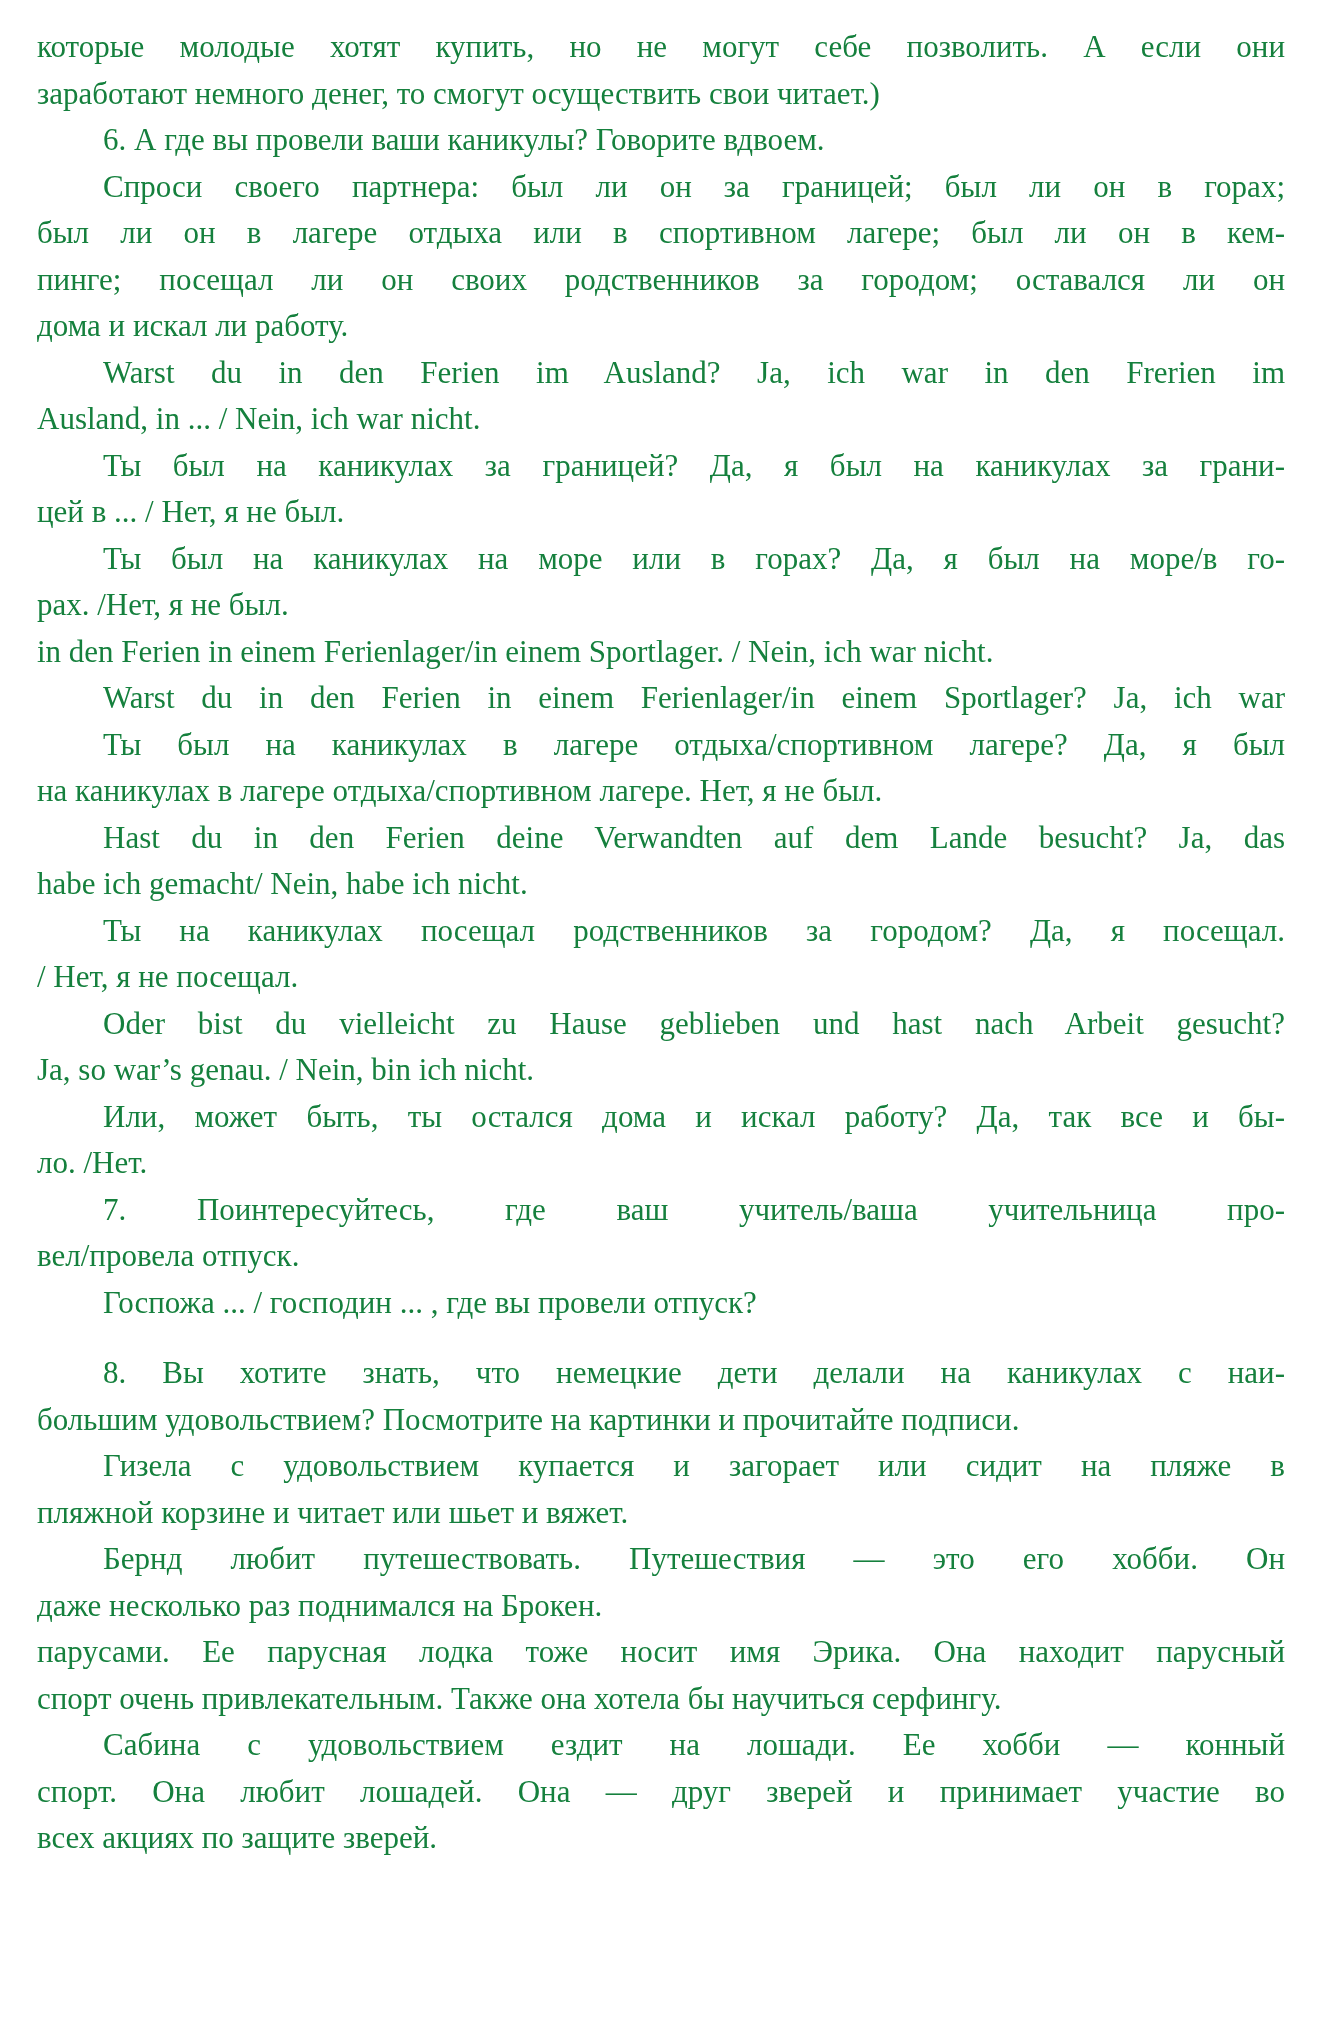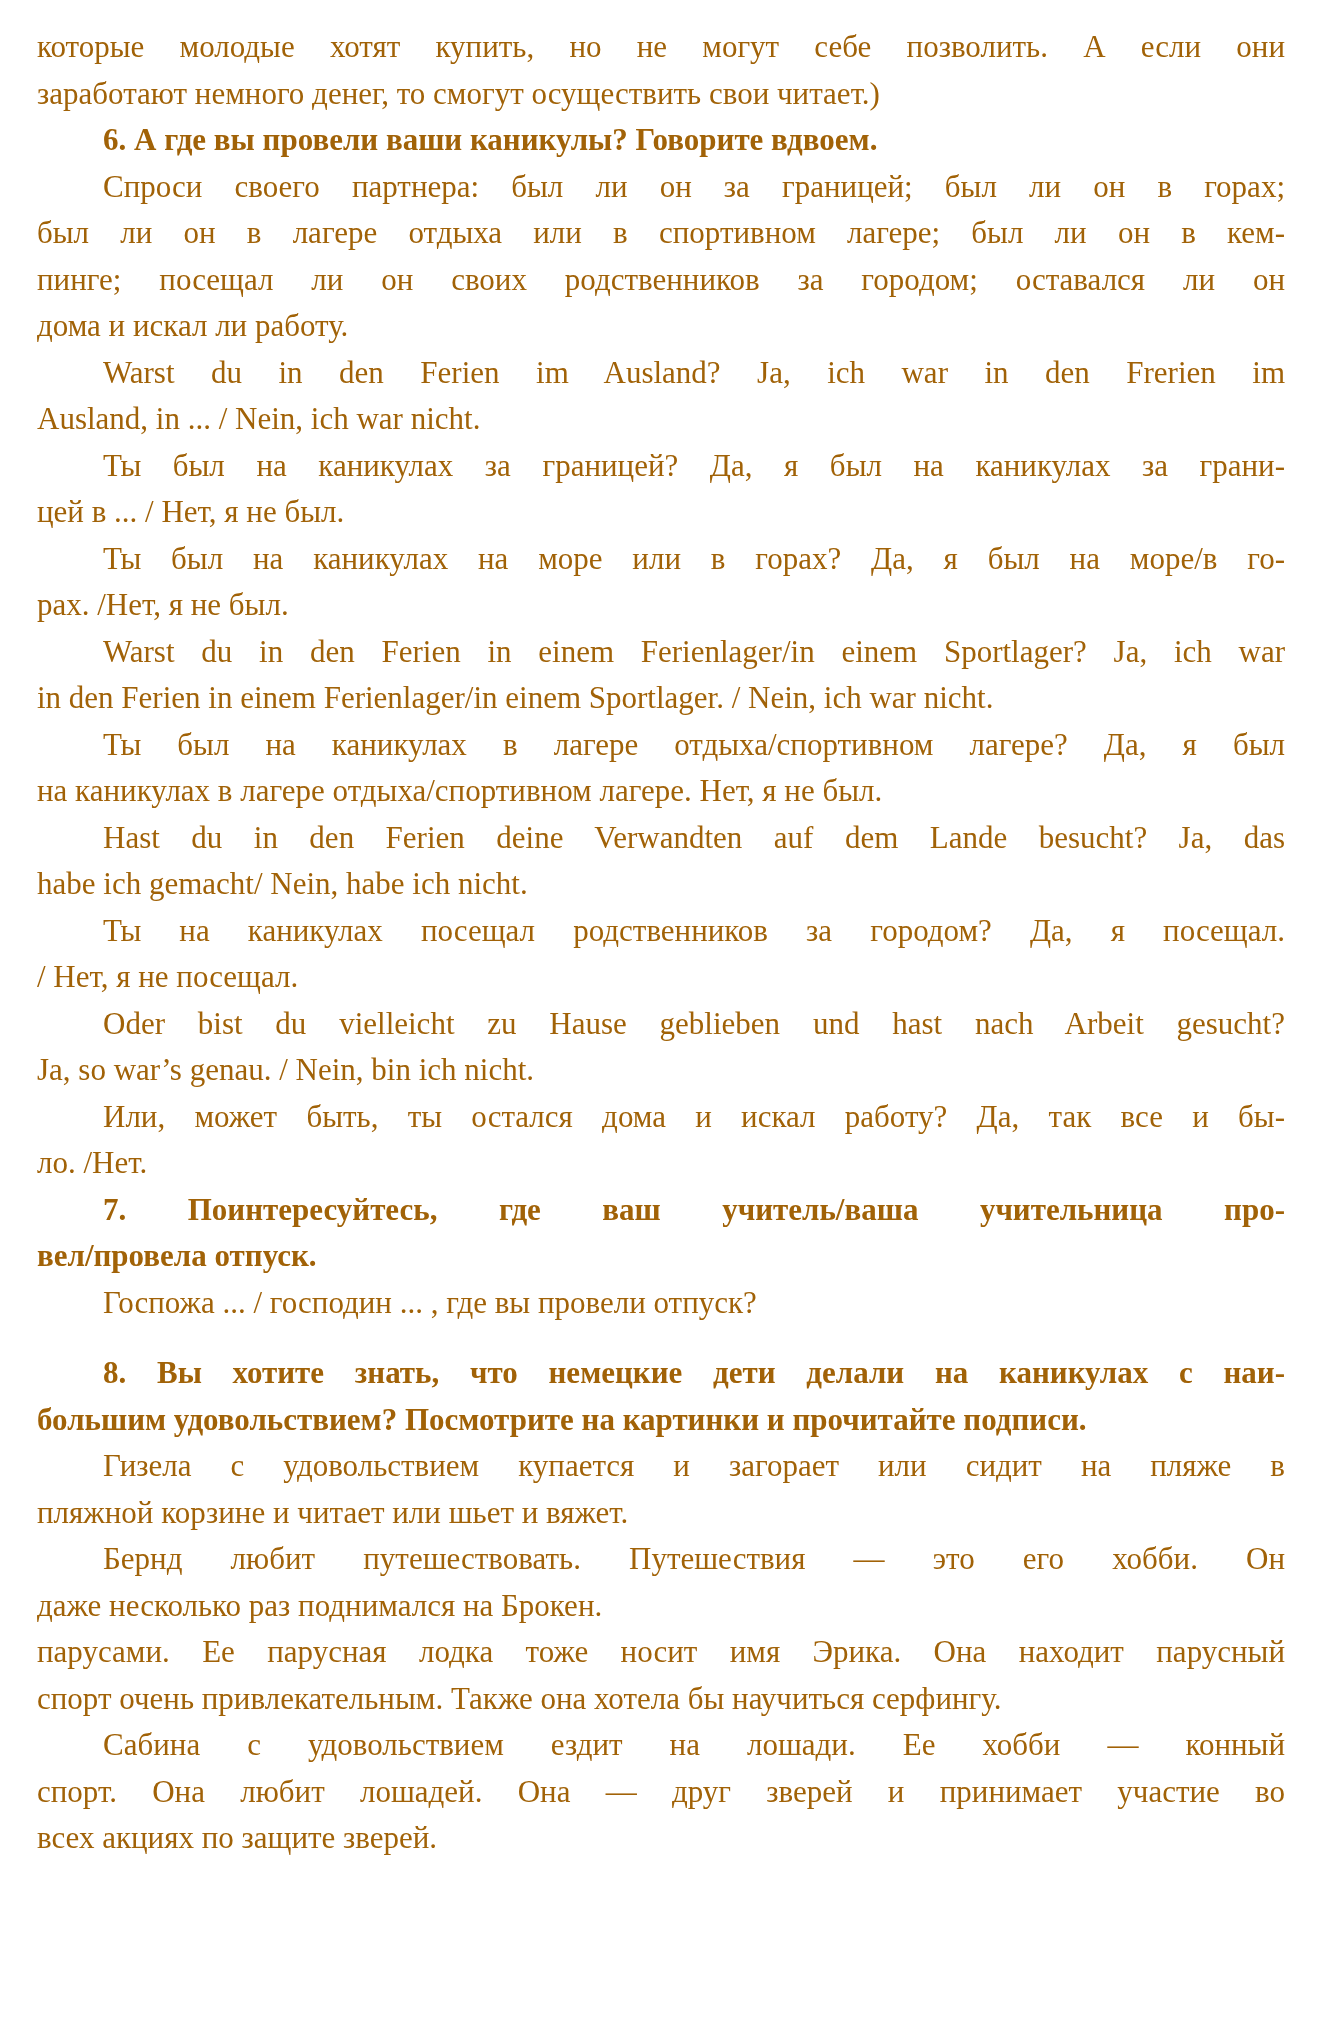--- a/index.html
+++ b/index.html
@@ -11,24 +11,24 @@
     position: relative;
     width: 1333px;
     height: 2040px;
     margin: 0 auto;
     background: #ffffff;
     box-sizing: border-box;
     padding: 24px 48px 0 37px;
     overflow: hidden;
     font-family: "Liberation Serif", "DejaVu Serif", serif;
     font-size: 31px;
-    color: #a16207;
+    color: #15803d;
   }
   .para { margin: 0; }
-  .para.bold .line { font-weight: bold; }
+  .para.bold .line { font-weight: normal; }
   .para.gap { margin-top: 24px; }
   .line {
     line-height: 46.5px;
     text-align: justify;
     text-align-last: justify;
     -moz-text-align-last: justify;
   }
   .line.last {
     text-align-last: left;
     -moz-text-align-last: left;
@@ -59,22 +59,22 @@
       </div>
       <div class="para">
         <div class="line first">Ты был на каникулах за границей? Да, я был на каникулах за грани-</div>
         <div class="line last">цей в ... / Нет, я не был.</div>
       </div>
       <div class="para">
         <div class="line first">Ты был на каникулах на море или в горах? Да, я был на море/в го-</div>
         <div class="line last">рах. /Нет, я не был.</div>
       </div>
       <div class="para">
+        <div class="line last">in den Ferien in einem Ferienlager/in einem Sportlager. / Nein, ich war nicht.</div>
         <div class="line first">Warst du in den Ferien in einem Ferienlager/in einem Sportlager? Ja, ich war</div>
-        <div class="line last">in den Ferien in einem Ferienlager/in einem Sportlager. / Nein, ich war nicht.</div>
       </div>
       <div class="para">
         <div class="line first">Ты был на каникулах в лагере отдыха/спортивном лагере? Да, я был</div>
         <div class="line last">на каникулах в лагере отдыха/спортивном лагере. Нет, я не был.</div>
       </div>
       <div class="para">
         <div class="line first">Hast du in den Ferien deine Verwandten auf dem Lande besucht? Ja, das</div>
         <div class="line last">habe ich gemacht/ Nein, habe ich nicht.</div>
       </div>
       <div class="para">

